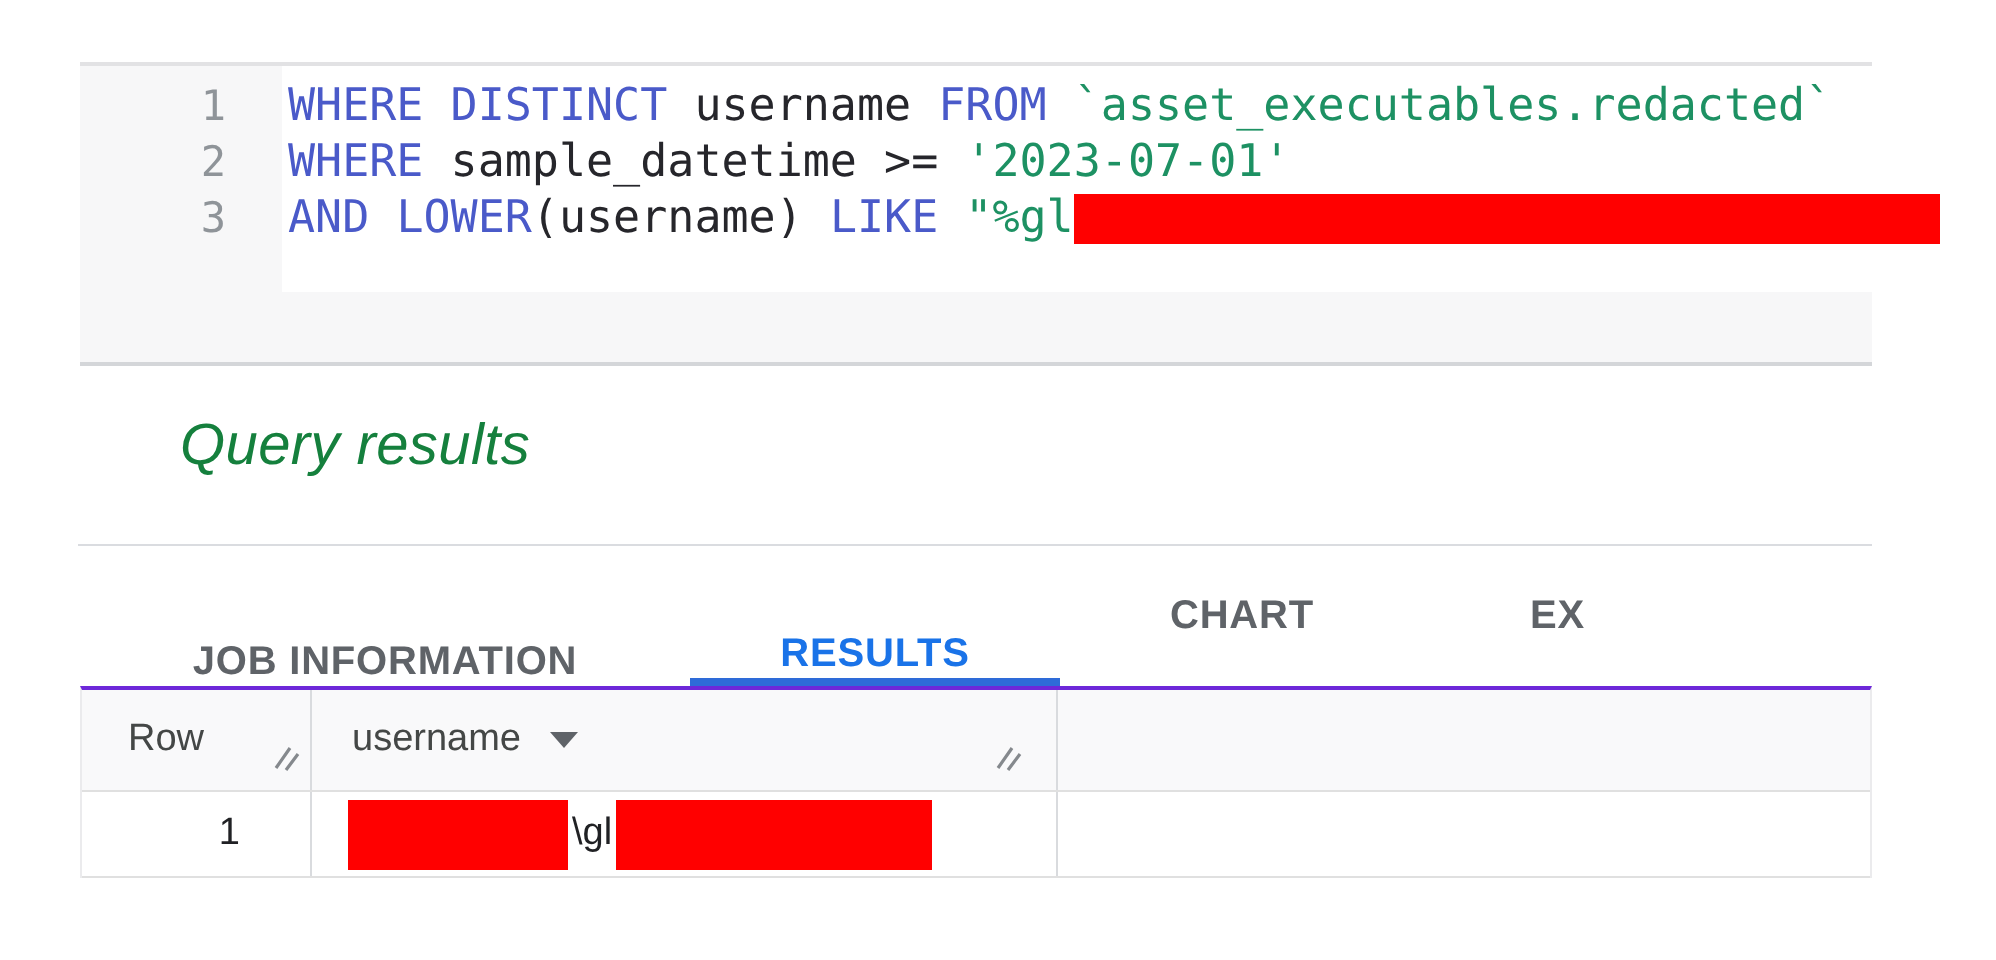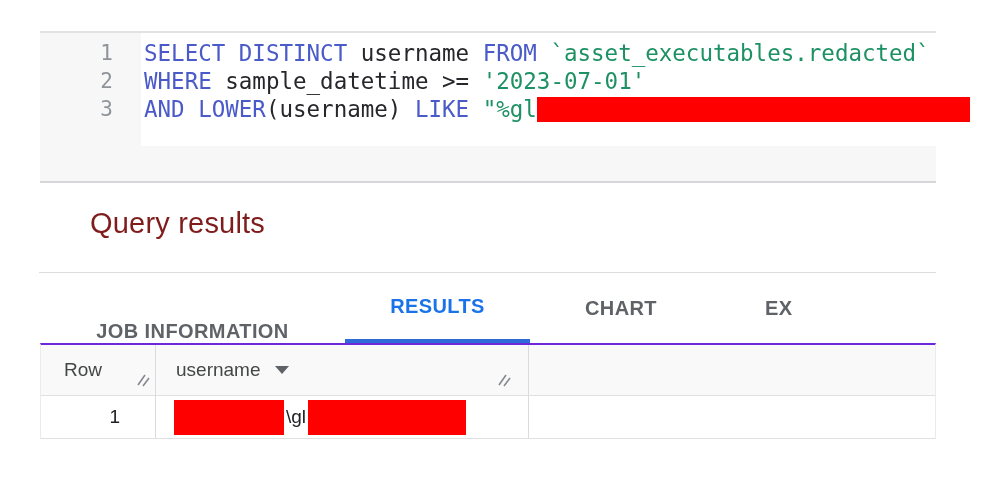--- a/index.html
+++ b/index.html
@@ -71,22 +71,23 @@
     background: #ff0000;
     flex: none;
   }
 
   
   .results-title {
     position: absolute;
     left: 90px; top: 205px;
     font-size: 29px;
     line-height: 36px;
-    color: #7f1d1d;
+    color: #15803d;
     letter-spacing: 0.2px;
+    font-style: italic;
   }
   .tabs-divider {
     position: absolute;
     left: 39px; top: 272px;
     width: 897px; height: 1px;
     background: #dadce0;
   }
   .tabs {
     position: absolute;
     left: 40px; top: 273px;
@@ -101,21 +102,21 @@
     height: 100%;
     box-sizing: border-box;
     font-size: 20px;
     font-weight: 700;
     letter-spacing: 0.4px;
     color: #5f6368;
     cursor: pointer;
     flex: none;
   }
   .tab.t0 { width: 305px; align-items: flex-end; }
-  .tab.t1 { width: 185px; }
+  .tab.t1 { width: 185px; align-items: flex-end; }
   .tab.t2 { width: 182px; }
   .tab.t3 { width: 138px; }
   .tab.t4 { width: 250px; justify-content: flex-start; padding-left: 53px; }
   .tab.active {
     color: #1a73e8;
     border-bottom: 4px solid #2e6bd8;
   }
 
   
   .results-table {
@@ -193,21 +194,21 @@
   .cell-redaction.r2 { width: 158px; }
   .gl-fragment { margin: 0 2px; white-space: pre; text-align: center; }
   .td-rest { flex: 1; }
 </style>
 </head>
 <body>
 
 <div class="editor-panel">
   <div class="code-bg"></div>
   <div class="code-lines" id="code-lines">
-      <div class="code-line"><div class="gutter-num">1</div><div class="code-text"><span class="tok-kw">SELECT DISTINCT</span><span class="tok-plain"> username </span><span class="tok-kw">FROM</span><span class="tok-plain"> </span><span class="tok-table-link">`asset_executables.redacted`</span></div></div>
+      <div class="code-line"><div class="gutter-num">1</div><div class="code-text"><span class="tok-kw">WHERE DISTINCT</span><span class="tok-plain"> username </span><span class="tok-kw">FROM</span><span class="tok-plain"> </span><span class="tok-table-link">`asset_executables.redacted`</span></div></div>
       <div class="code-line"><div class="gutter-num">2</div><div class="code-text"><span class="tok-kw">WHERE</span><span class="tok-plain"> sample_datetime &gt;= </span><span class="tok-str">'2023-07-01'</span></div></div>
       <div class="code-line"><div class="gutter-num">3</div><div class="code-text"><span class="tok-kw">AND</span><span class="tok-plain"> </span><span class="tok-kw">LOWER</span><span class="tok-plain">(username) </span><span class="tok-kw">LIKE</span><span class="tok-plain"> </span><span class="tok-str">"%gl</span><span class="inline-redaction"></span></div></div>
     </div>
 </div>
 
 <div class="results-title">Query results</div>
 
 <div class="tabs-divider"></div>
 
 <div class="tabs">

